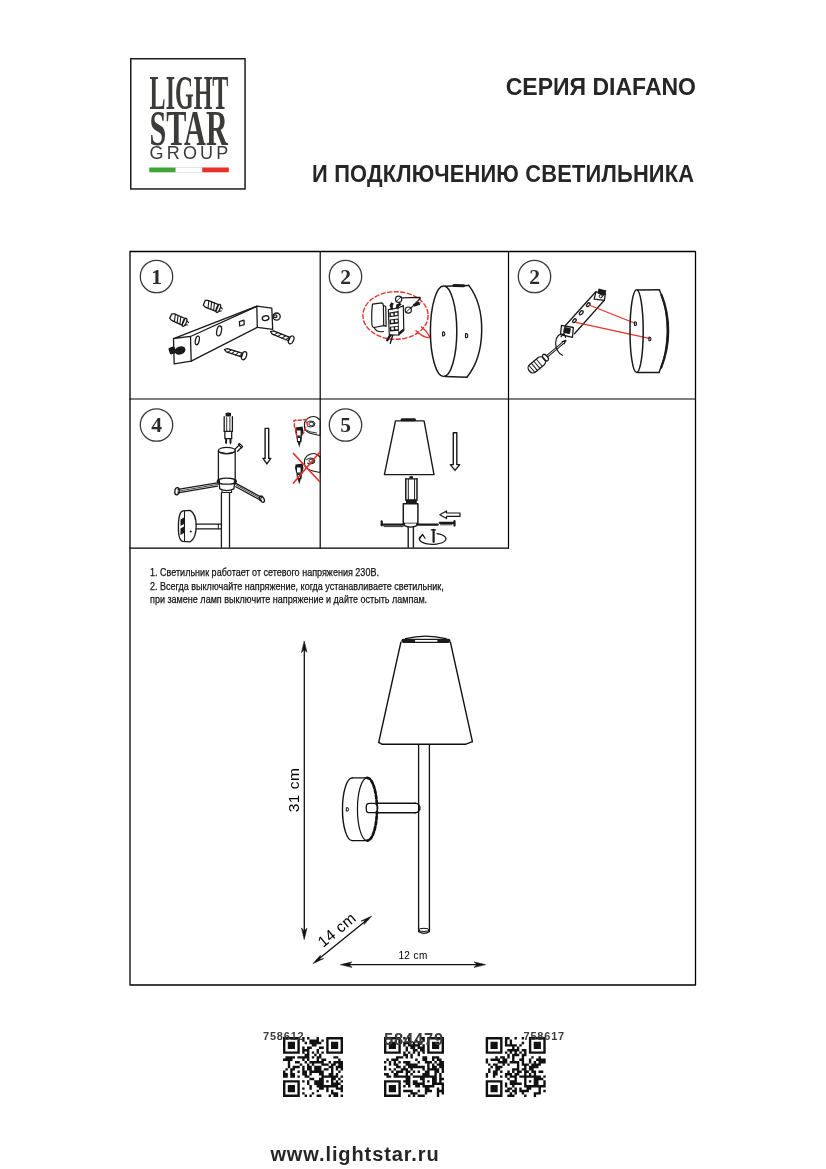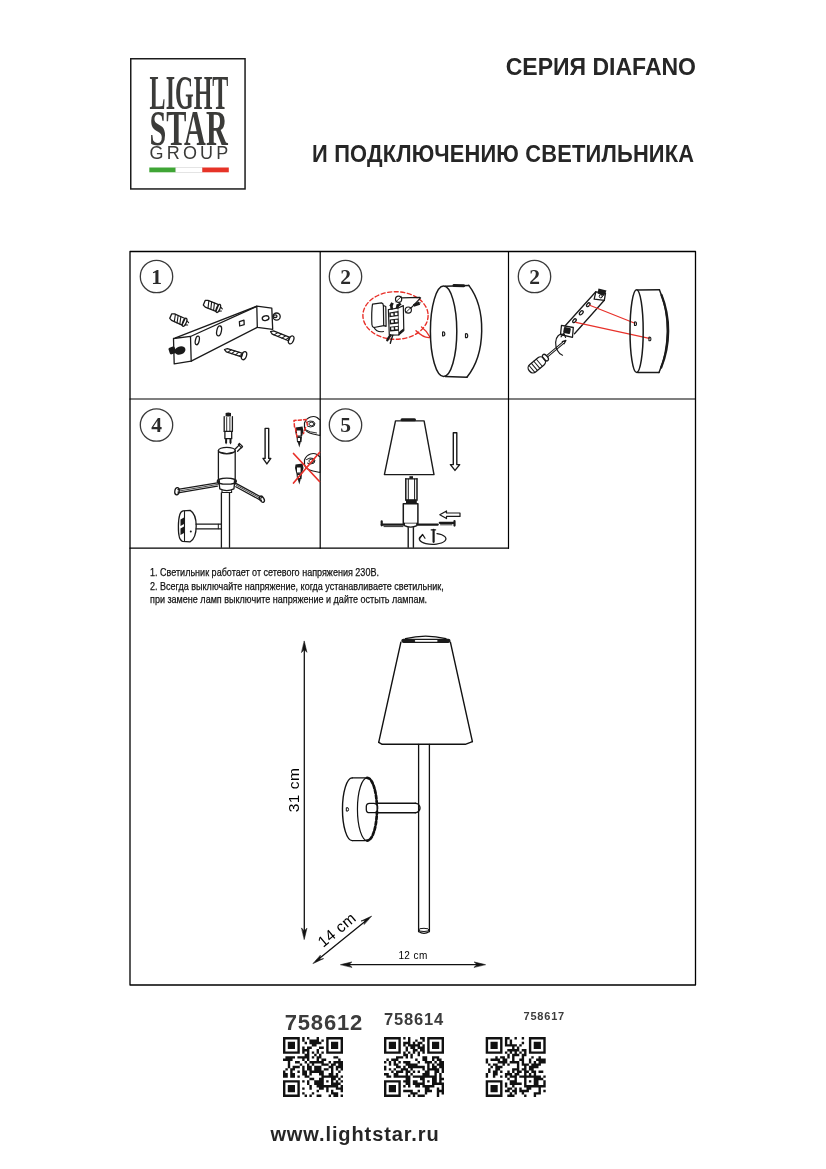--- a/index.html
+++ b/index.html
@@ -1,19 +1,19 @@
 <!DOCTYPE html>
 <html><head>
 <meta charset="utf-8">
 <style>
   html,body{margin:0;padding:0;}
   body{width:826px;height:1169px;background:#fff;position:relative;overflow:hidden;
        font-family:"Liberation Sans",sans-serif;}
   .abs{position:absolute;}
-  .hdr{font-weight:bold;color:#262626;}
+  .hdr{font-weight:bold;color:#262626;margin-top:20px;}
 </style>
 </head>
 <body>
 
 <svg class="abs" style="left:130px;top:58px;" width="116" height="132" viewBox="0 0 116 132">
   <rect x="0.75" y="0.75" width="114.3" height="130.2" fill="#fff" stroke="#1c1c1c" stroke-width="1.5"></rect>
   <g fill="#3b3b39" font-family="Liberation Serif,serif" font-weight="bold">
     <text transform="translate(19.6 51.3) scale(0.4925 1)" font-size="48.8">LIGHT</text>
     <text transform="translate(19.4 86.7) scale(0.5926 1)" font-size="51">STAR</text>
   </g>
@@ -374,16 +374,16 @@
 <div class="abs" style="left:149.5px;top:566px;font-size:11.5px;line-height:13.6px;color:#111;-webkit-text-stroke:0.25px #111;transform:scaleX(0.785);transform-origin:left top;white-space:nowrap;">
   1. Светильник работает от сетевого напряжения 230В.<br>
   2. Всегда выключайте напряжение, когда устанавливаете светильник,<br>
   при замене ламп выключите напряжение и дайте остыть лампам.
 </div>
 
 <div class="abs" style="left:254.7px;top:781px;width:78px;text-align:center;font-size:15.5px;letter-spacing:0.5px;font-weight:normal;transform:rotate(-90deg);transform-origin:center;color:#000;">31 cm</div>
 <div class="abs" style="left:310.7px;top:921px;width:52px;text-align:center;font-size:15.5px;letter-spacing:0.4px;font-weight:normal;transform:rotate(-40deg);transform-origin:center;color:#000;">14 cm</div>
 <div class="abs" style="left:387px;top:950px;width:52px;text-align:center;font-size:10px;letter-spacing:0.4px;font-weight:normal;color:#000;">12 cm</div>
 
-<div class="abs hdr" style="left:263px;top:1010px;width:100px;text-align:right;font-size:22px;letter-spacing:0.8px;color:#3c3c3c;">758612</div>
-<div class="abs hdr" style="left:364px;top:1010px;width:100px;text-align:center;font-size:16.5px;letter-spacing:0.8px;color:#3c3c3c;">758614</div>
+<div class="abs hdr" style="left:263px;top:1010px;width:100px;text-align:left;font-size:11px;letter-spacing:0.8px;color:#3c3c3c;">758612</div>
+<div class="abs hdr" style="left:364px;top:1010px;width:100px;text-align:center;font-size:16.5px;letter-spacing:0.8px;color:#3c3c3c;">584479</div>
 <div class="abs hdr" style="left:465px;top:1010px;width:100px;text-align:right;font-size:11px;letter-spacing:0.8px;color:#3c3c3c;">758617</div>
 <div class="abs hdr" style="left:0;top:1123px;width:710px;text-align:center;font-size:20px;letter-spacing:0.9px;color:#262626;">www.lightstar.ru</div>
 
 </body></html>

